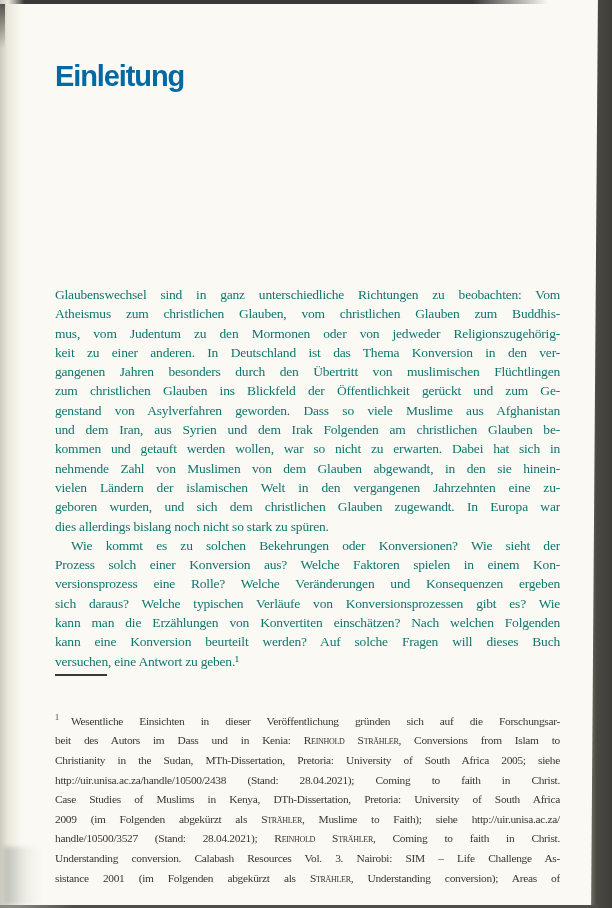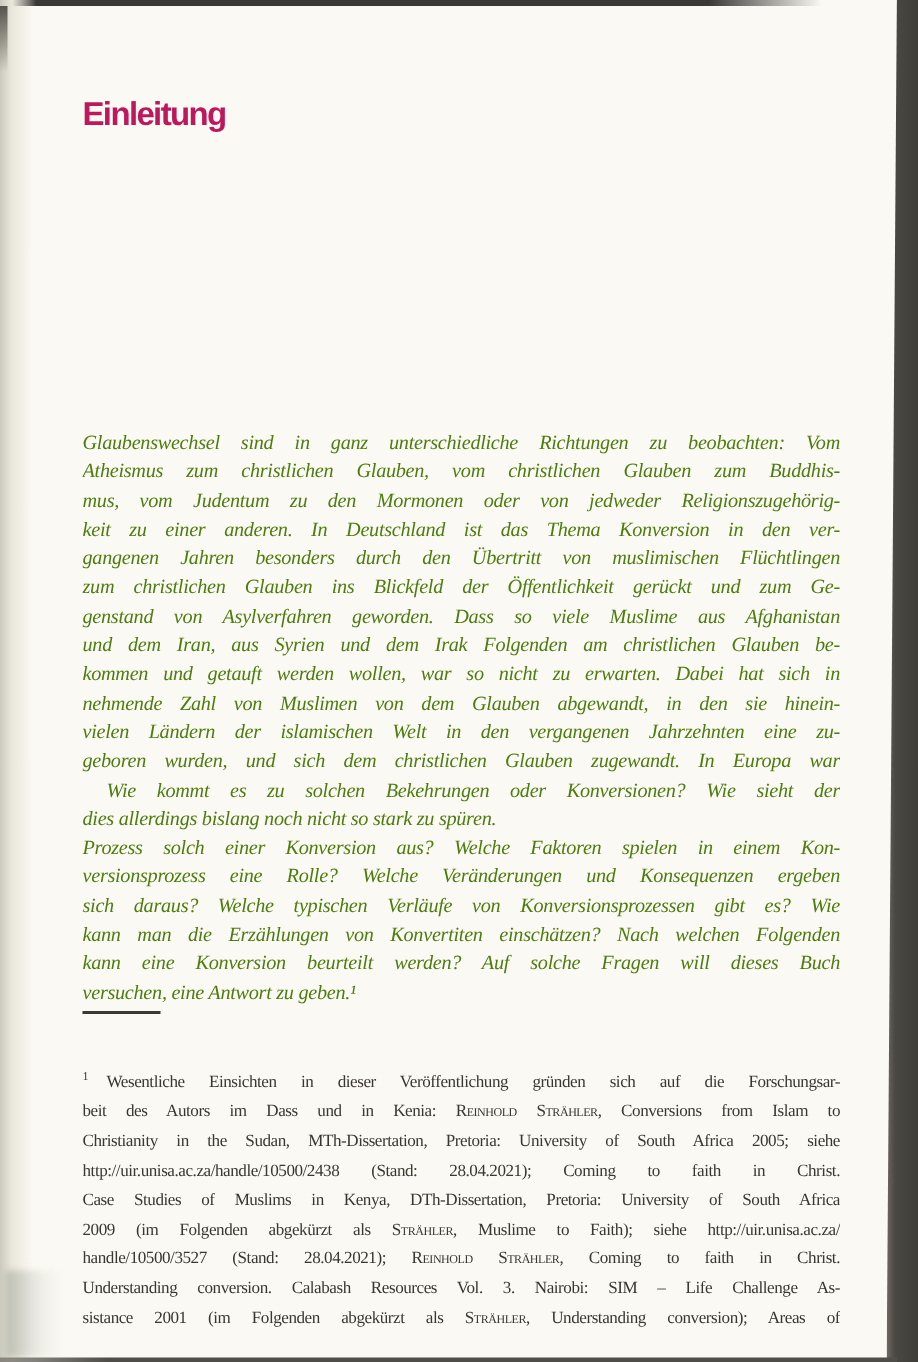--- a/index.html
+++ b/index.html
@@ -35,26 +35,26 @@
   }
   .bottom-smudge{
     position:absolute;left:4px;bottom:3px;width:38px;height:58px;
     background:linear-gradient(to right,rgba(140,148,136,.45),rgba(140,148,136,.08) 68%,rgba(140,148,136,0));
     filter:blur(2px);
   }
   
   .title{
     position:absolute;left:55px;top:59px;margin:0;
     font-family:"Liberation Sans",sans-serif;
-    font-weight:bold;font-size:22px;letter-spacing:-1.1px;
-    color:#be185d;line-height:34px;
+    font-weight:bold;font-size:29px;letter-spacing:-1.1px;
+    color:#0369a1;line-height:34px;
   }
   .body-text{
     position:absolute;left:55px;top:285px;width:505px;
-    font-size:13.5px;letter-spacing:-0.2px;color:#4d7c0f;font-style:italic;
+    font-size:13.5px;letter-spacing:-0.2px;color:#0f766e;
   }
   .body-text .line{line-height:19.3px;}
   .line{
     text-align:justify;text-align-last:justify;
     white-space:nowrap;overflow:hidden;
   }
   .line.endline{text-align-last:left;}
   .line.indent{padding-left:16px;}
   .fn-rule{
     position:absolute;left:55px;top:674px;width:52px;height:2px;
@@ -87,22 +87,22 @@
       <div class="line">mus, vom Judentum zu den Mormonen oder von jedweder Religionszugehörig-</div>
       <div class="line">keit zu einer anderen. In Deutschland ist das Thema Konversion in den ver-</div>
       <div class="line">gangenen Jahren besonders durch den Übertritt von muslimischen Flüchtlingen</div>
       <div class="line">zum christlichen Glauben ins Blickfeld der Öffentlichkeit gerückt und zum Ge-</div>
       <div class="line">genstand von Asylverfahren geworden. Dass so viele Muslime aus Afghanistan</div>
       <div class="line">und dem Iran, aus Syrien und dem Irak Folgenden am christlichen Glauben be-</div>
       <div class="line">kommen und getauft werden wollen, war so nicht zu erwarten. Dabei hat sich in</div>
       <div class="line">nehmende Zahl von Muslimen von dem Glauben abgewandt, in den sie hinein-</div>
       <div class="line">vielen Ländern der islamischen Welt in den vergangenen Jahrzehnten eine zu-</div>
       <div class="line">geboren wurden, und sich dem christlichen Glauben zugewandt. In Europa war</div>
+      <div class="line endline">dies allerdings bislang noch nicht so stark zu spüren.</div>
       <div class="line indent">Wie kommt es zu solchen Bekehrungen oder Konversionen? Wie sieht der</div>
-      <div class="line endline">dies allerdings bislang noch nicht so stark zu spüren.</div>
       <div class="line">Prozess solch einer Konversion aus? Welche Faktoren spielen in einem Kon-</div>
       <div class="line">versionsprozess eine Rolle? Welche Veränderungen und Konsequenzen ergeben</div>
       <div class="line">sich daraus? Welche typischen Verläufe von Konversionsprozessen gibt es? Wie</div>
       <div class="line">kann man die Erzählungen von Konvertiten einschätzen? Nach welchen Folgenden</div>
       <div class="line">kann eine Konversion beurteilt werden? Auf solche Fragen will dieses Buch</div>
       <div class="line endline">versuchen, eine Antwort zu geben.¹</div>
     </div>
 
   <div class="fn-rule"></div>
 

